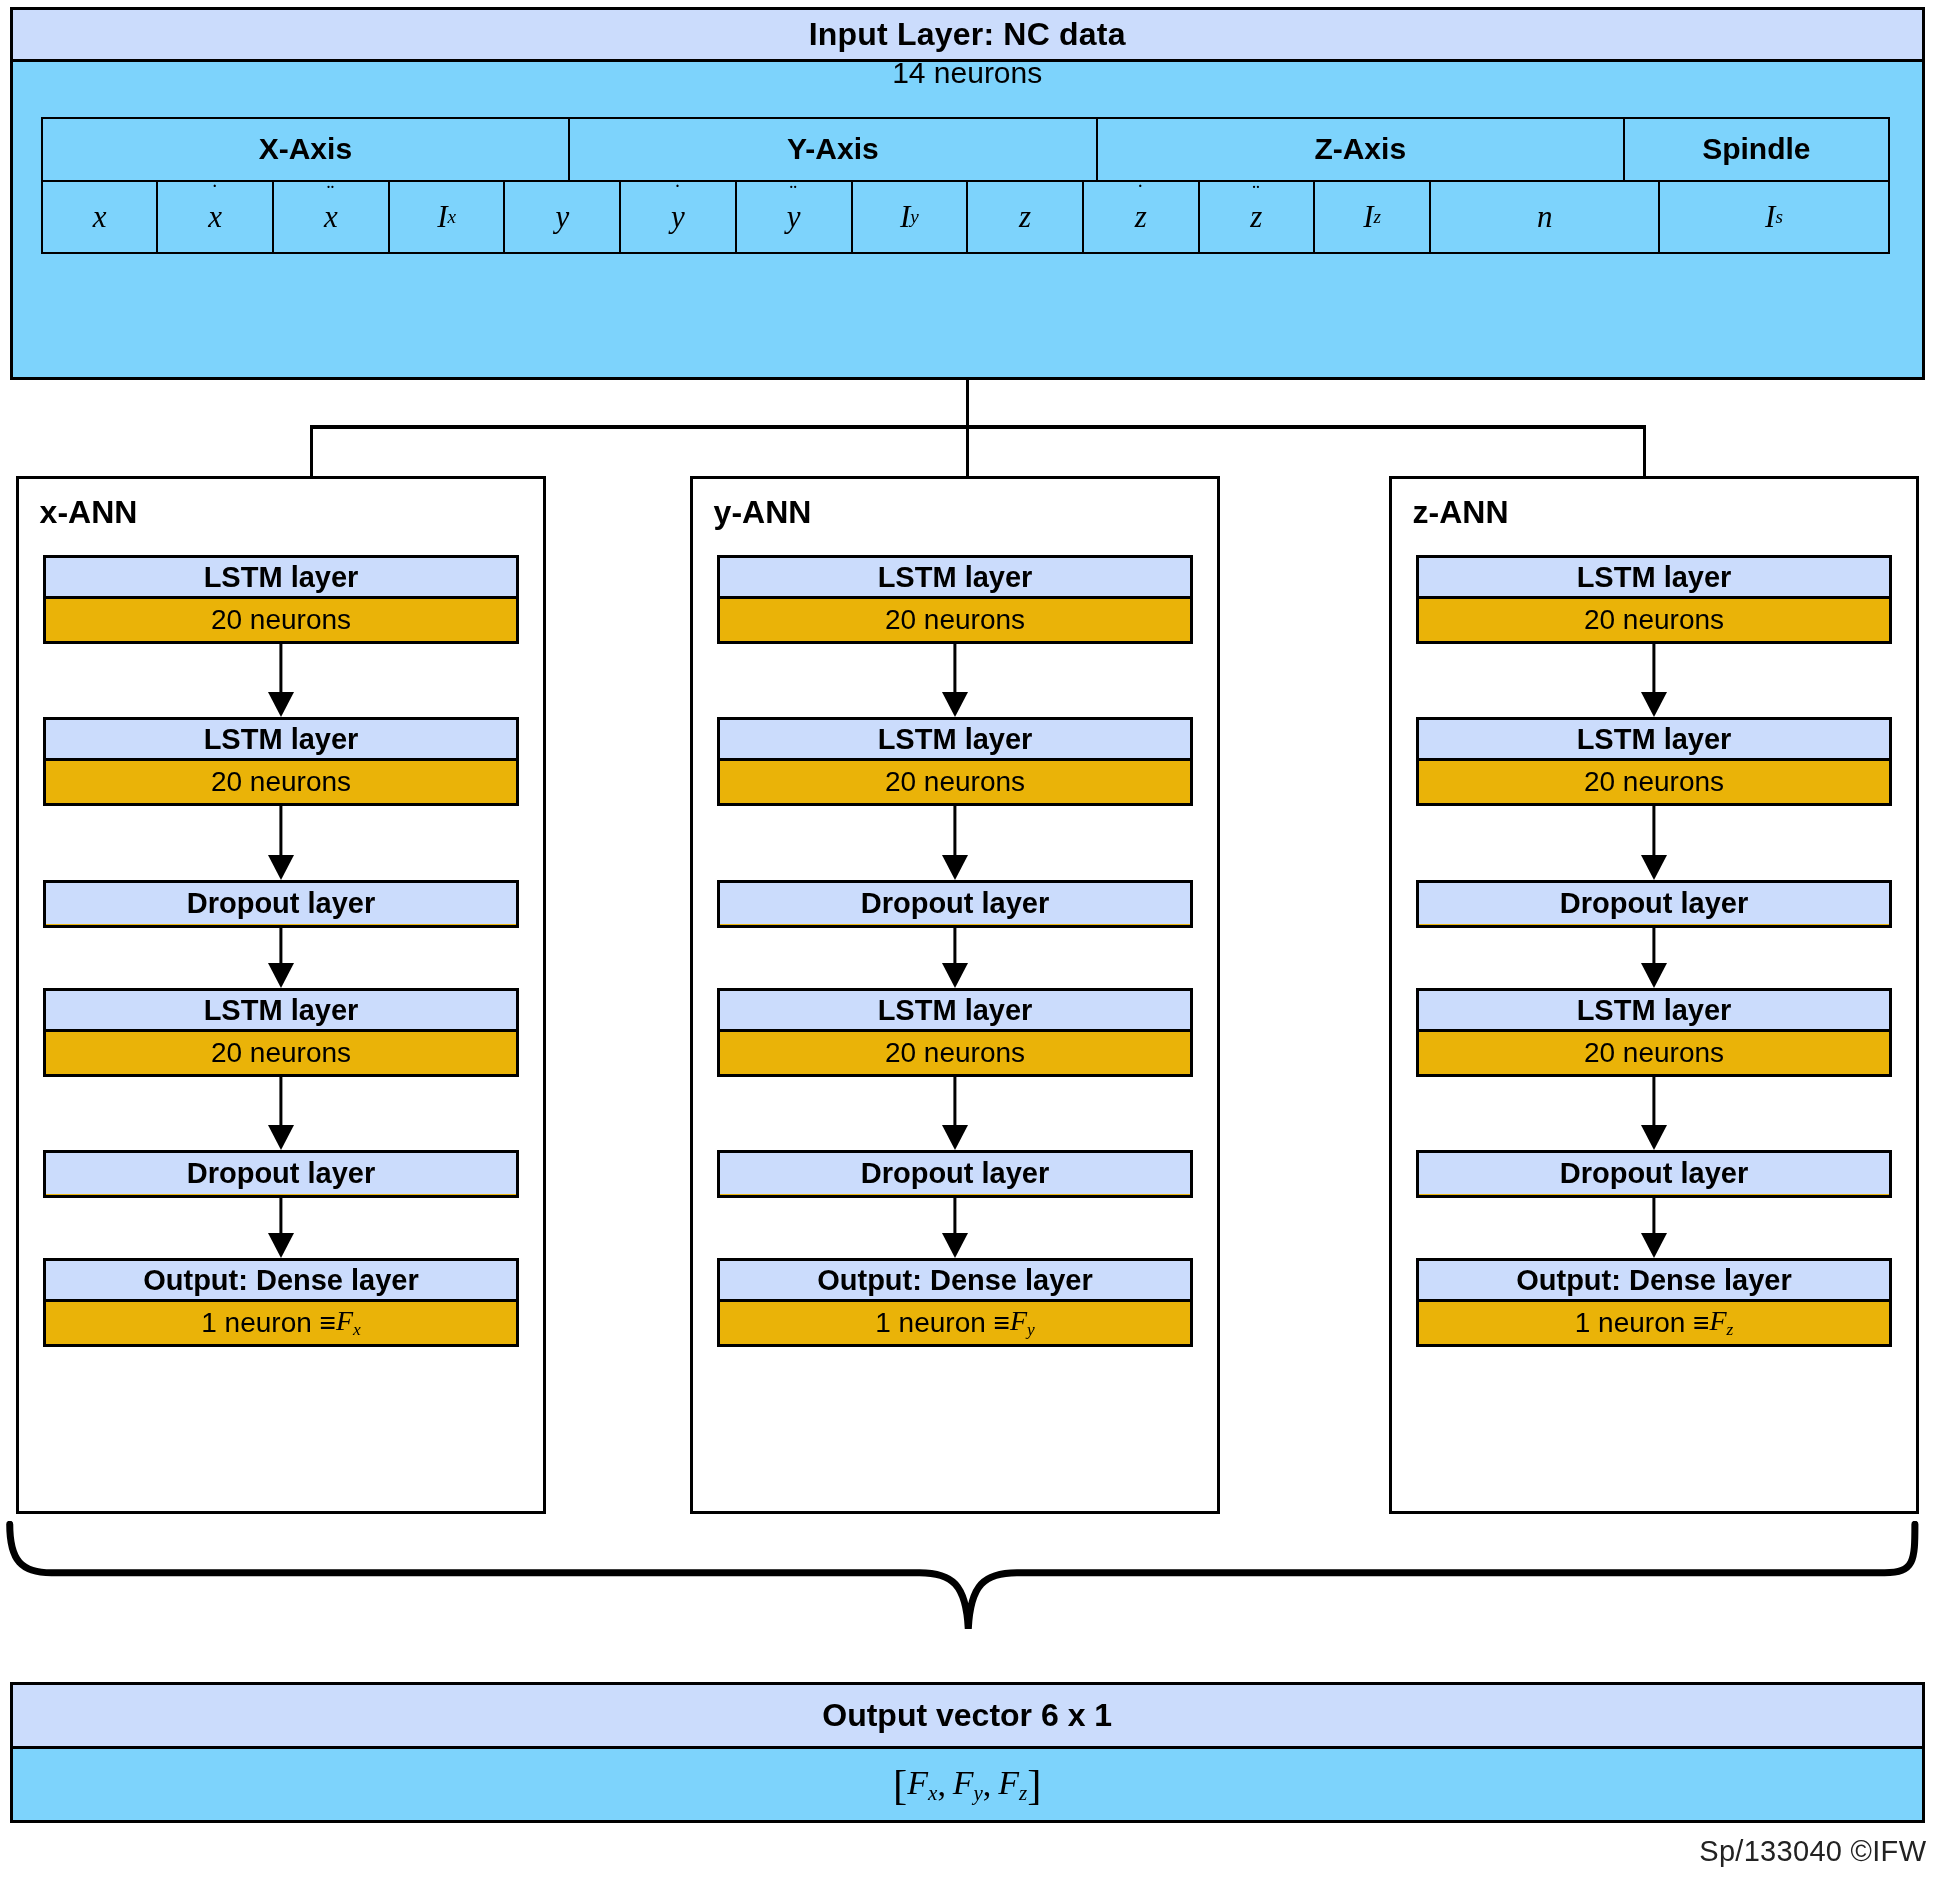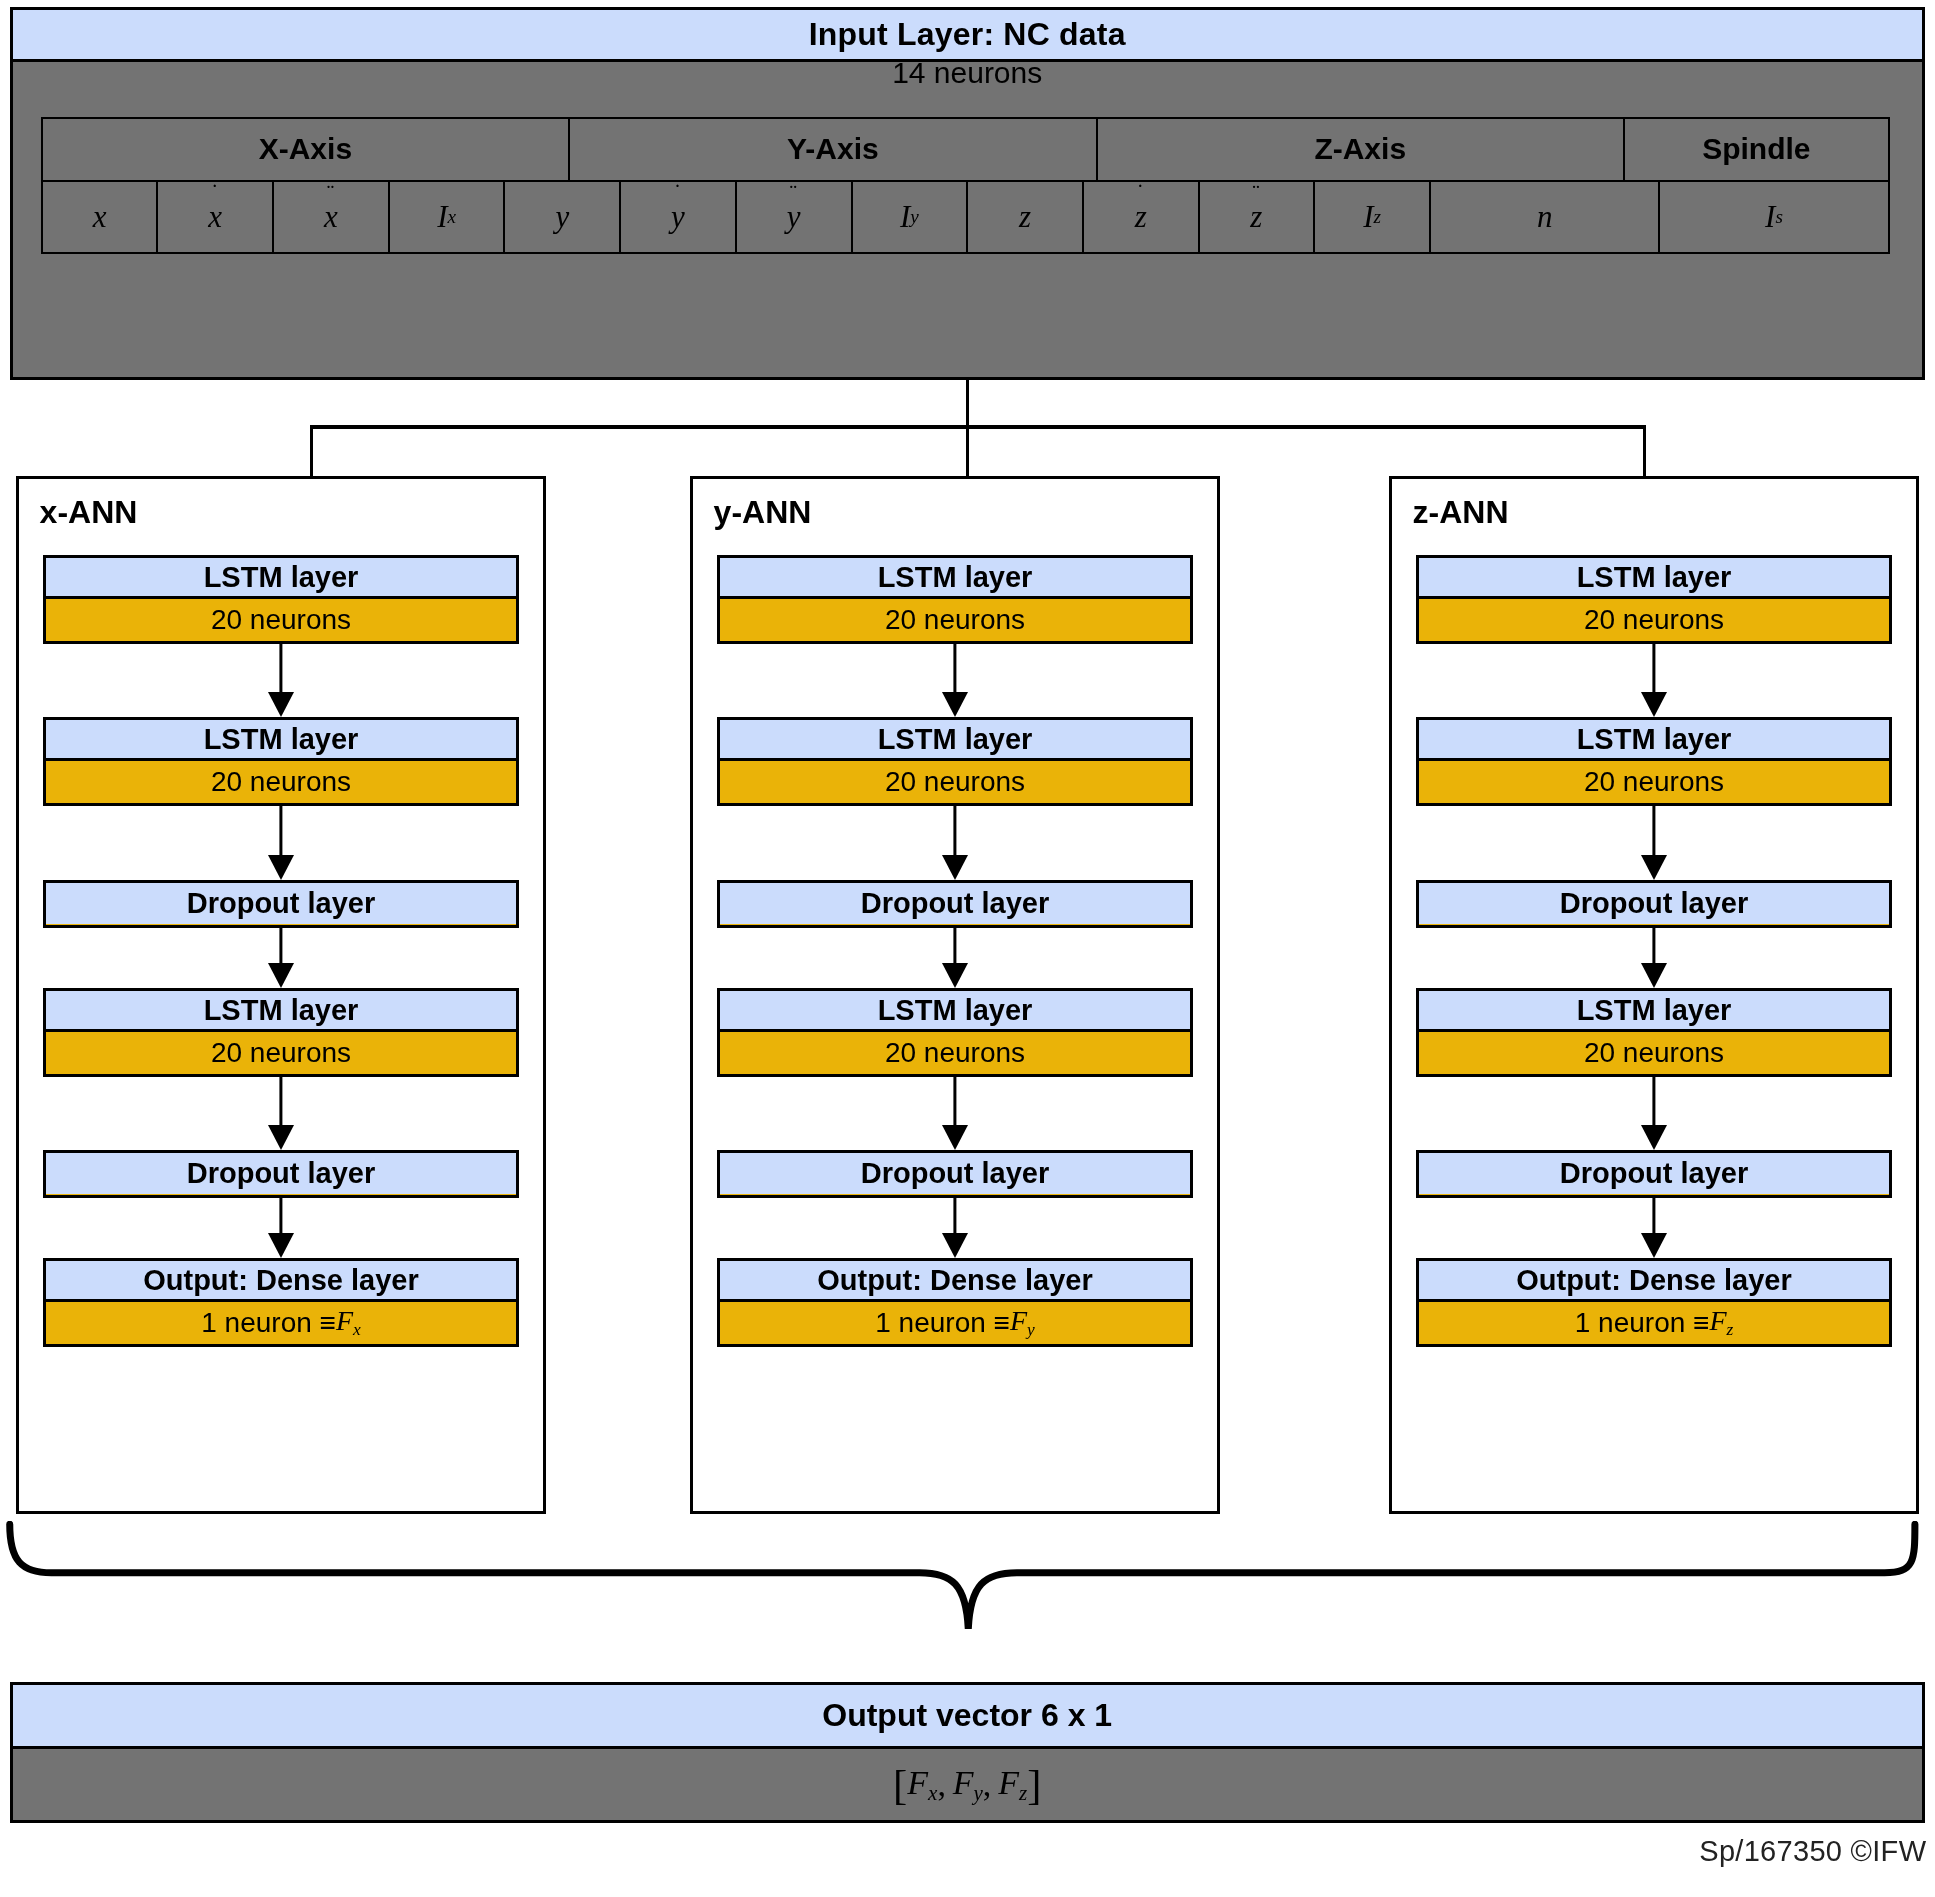--- a/index.html
+++ b/index.html
@@ -16,21 +16,21 @@
     width: 1936px;
     height: 1897px;
     background: #ffffff;
     overflow: hidden;
   }
 
   
   .hardbox {
     position: absolute;
     border: 3.8px solid #000000;
-    background: #737373;
+    background: #7dd3fc;
     box-sizing: border-box;
   }
 
   
   #input-layer {
     left: 9.7px;
     top: 6.5px;
     width: 1915px;
     height: 373px;
   }
@@ -483,16 +483,16 @@
         <span class="vecbracket">[</span>
         <span class="vitem">F<sub>x</sub></span>
         <span>, </span>
         <span class="vitem">F<sub>y</sub></span>
         <span>, </span>
         <span class="vitem">F<sub>z</sub></span>
         <span class="vecbracket">]</span>
       </div>
   </div>
 
-  <div id="credit">Sp/167350 ©IFW</div>
+  <div id="credit">Sp/133040 ©IFW</div>
 
 </div>
 
 
 </body></html>

